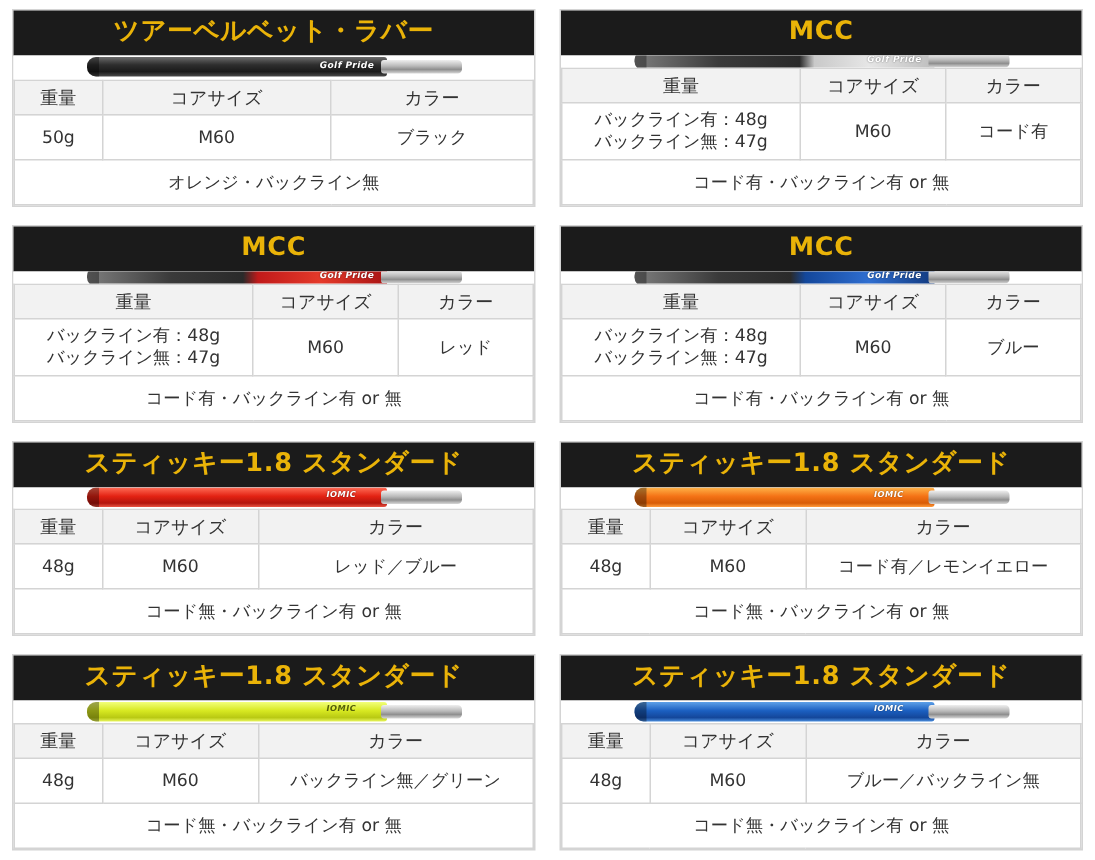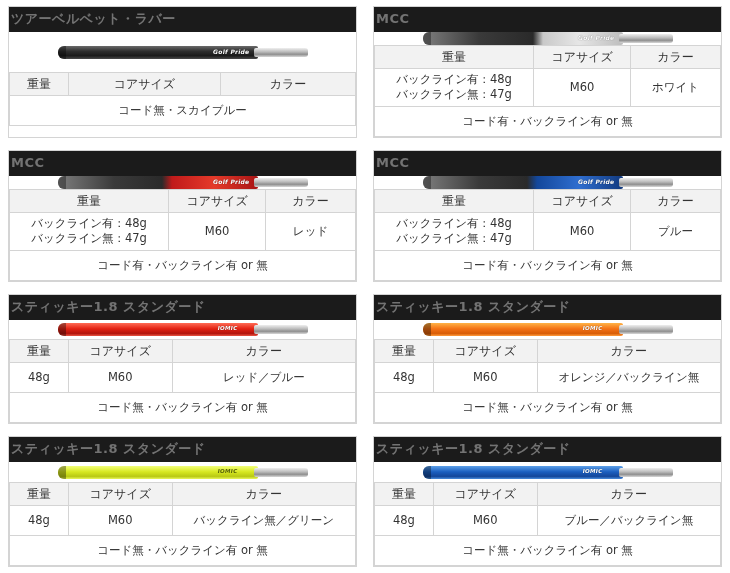--- a/index.html
+++ b/index.html
@@ -28,24 +28,24 @@
   .card {
     border: 1px solid #d4d4d4;
     background: #fff;
     width: 100%;
     height: 100%;
     display: flex;
     flex-direction: column;
   }
   .card-title {
     background: #1b1b1b;
-    color: #737373;
-    font-size: 13px;
+    color: #eab308;
+    font-size: 17px;
     font-weight: bold;
-    text-align: left;
+    text-align: center;
     padding: 5px 2px 6px 2px;
     letter-spacing: 0.5px;
     line-height: 1.1;
   }
   .img-area {
     height: 40px;
     display: flex;
     align-items: center;
     justify-content: center;
     background: #ffffff;
@@ -162,22 +162,27 @@
               <col style="width:17%">
               <col style="width:44%">
               <col style="width:39%">
             </colgroup>
         <tbody>
               <tr>
           <th>重量</th>
           <th>コアサイズ</th>
           <th>カラー</th>
         </tr>
-        <tr class="note-row">
-          <td colspan="3">コード無・スカイブルー</td>
+        <tr>
+          <td class="value-weight">50g</td>
+          <td>M60</td>
+          <td>ブラック</td>
+        </tr>
+        <tr class="note-row">
+          <td colspan="3">オレンジ・バックライン無</td>
         </tr>
       </tbody>
           </table>
       <div class="spacer"></div>
     </div>
       </div>
       <div class="cell">
     <div class="card">
       <div class="card-title">MCC</div>
       <div class="img-area">
@@ -196,21 +201,21 @@
             </colgroup>
         <tbody>
               <tr>
           <th>重量</th>
           <th>コアサイズ</th>
           <th>カラー</th>
         </tr>
         <tr>
           <td class="value-weight two-line">バックライン有：48g<br>バックライン無：47g</td>
           <td>M60</td>
-          <td>ホワイト</td>
+          <td>コード有</td>
         </tr>
         <tr class="note-row">
           <td colspan="3">コード有・バックライン有 or 無</td>
         </tr>
       </tbody>
           </table>
       <div class="spacer"></div>
     </div>
       </div>
       <div class="cell">
@@ -340,21 +345,21 @@
             </colgroup>
         <tbody>
               <tr>
           <th>重量</th>
           <th>コアサイズ</th>
           <th>カラー</th>
         </tr>
         <tr>
           <td class="value-weight">48g</td>
           <td>M60</td>
-          <td>オレンジ／バックライン無</td>
+          <td>コード有／レモンイエロー</td>
         </tr>
         <tr class="note-row">
           <td colspan="3">コード無・バックライン有 or 無</td>
         </tr>
       </tbody>
           </table>
       <div class="spacer"></div>
     </div>
       </div>
       <div class="cell">

